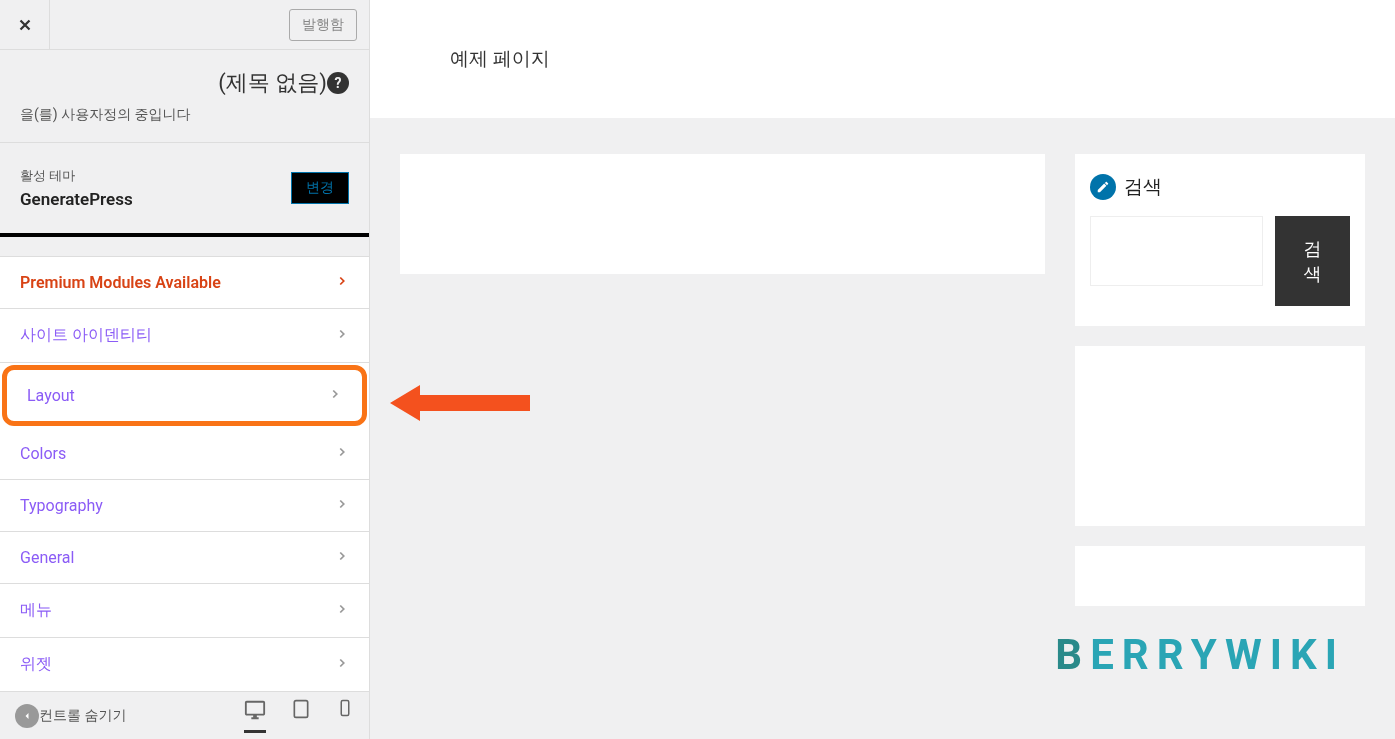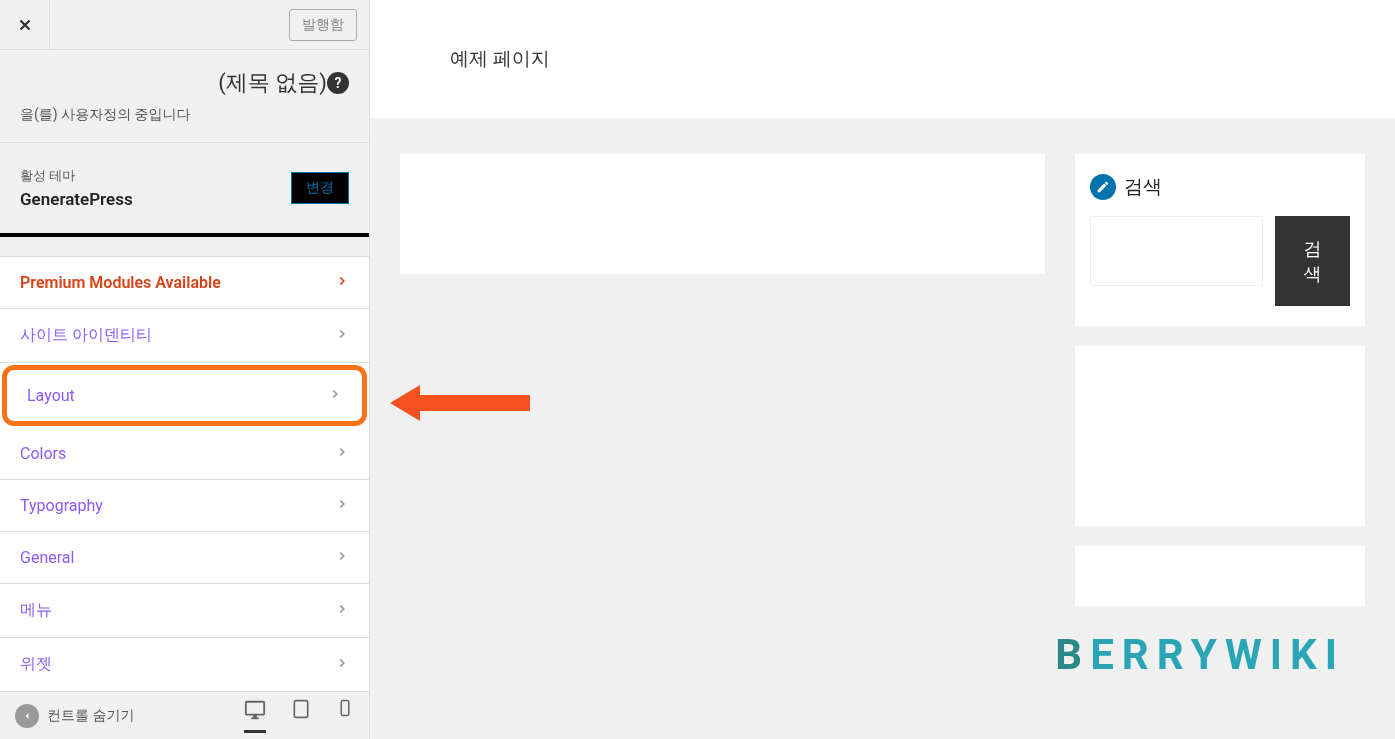--- a/index.html
+++ b/index.html
@@ -175,21 +175,20 @@
       background: #f0f0f1;
       border-top: 1px solid #ddd;
       display: flex;
       align-items: center;
       justify-content: space-between;
       padding: 0 15px;
     }
     .hide-controls {
       display: flex;
       align-items: center;
-      gap: 8px;
       font-size: 14px;
       color: #555;
       cursor: pointer;
     }
     .collapse-icon {
       width: 24px;
       height: 24px;
       border-radius: 50%;
       background: #999;
       display: flex;

